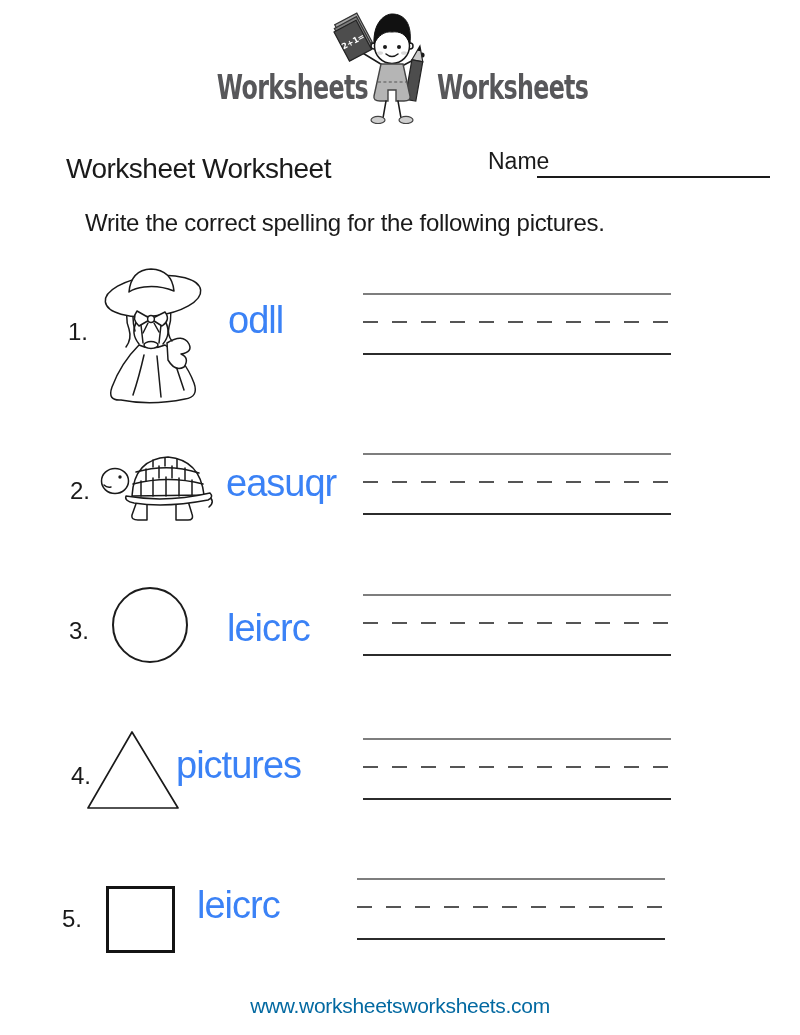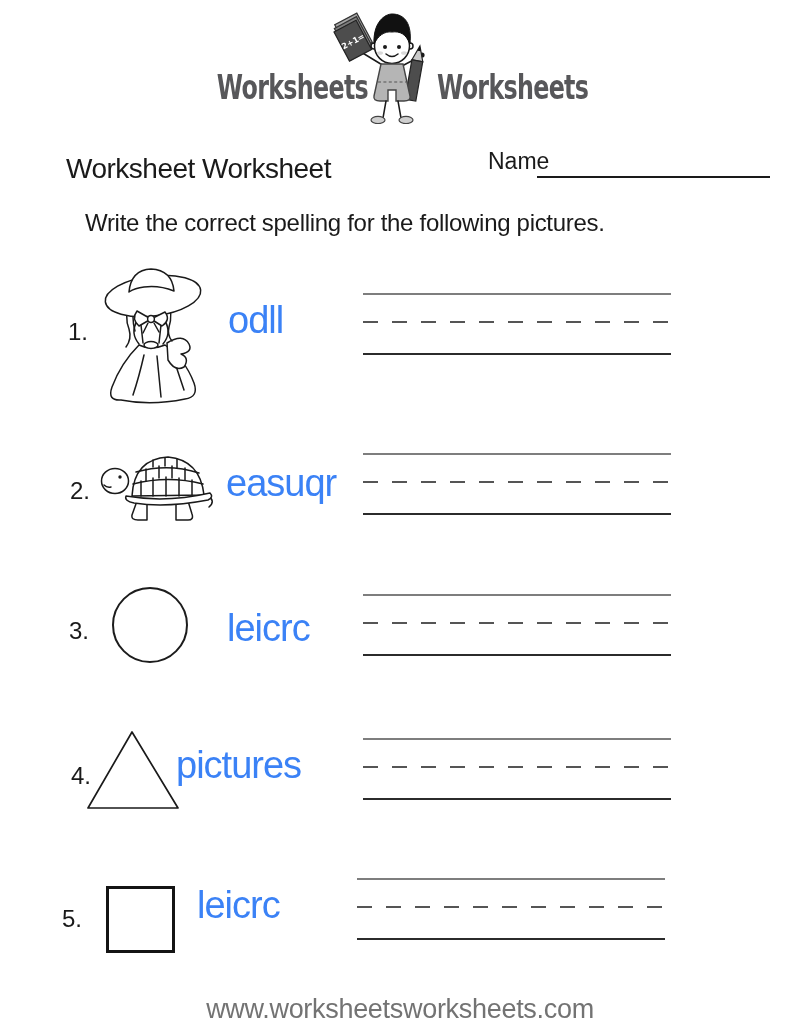--- a/index.html
+++ b/index.html
@@ -29,22 +29,22 @@
                 border:3px solid #141414;background:#fff;}
 
   
   .rules{position:absolute;width:308px;height:62px;}
   .rules .rule-top{position:absolute;top:0;left:0;right:0;height:2px;background:#7e7e7e;}
   .rules .rule-mid{position:absolute;top:28px;left:0;right:0;height:2px;
         background:repeating-linear-gradient(to right,#555555 0 15px,transparent 15px 29px);}
   .rules .rule-bot{position:absolute;top:60px;left:0;right:0;height:2px;background:#2b2b2b;}
 
   
-  .footer{position:absolute;left:0;right:0;top:994px;text-align:center;font-size:27px;
-          letter-spacing:-0.3px;color:#737373;}
+  .footer{position:absolute;left:0;right:0;top:994px;text-align:center;font-size:21px;
+          letter-spacing:-0.3px;color:#0369a1;}
 
   svg .ln{fill:none;stroke:#1a1a1a;stroke-width:1.5;stroke-linecap:round;stroke-linejoin:round;}
   svg .fw{fill:#fff;stroke:#1a1a1a;stroke-width:1.5;stroke-linejoin:round;}
 </style>
 </head>
 <body>
 
 <div class="page">
 
   <div class="logo-text logo-left">Worksheets</div>

